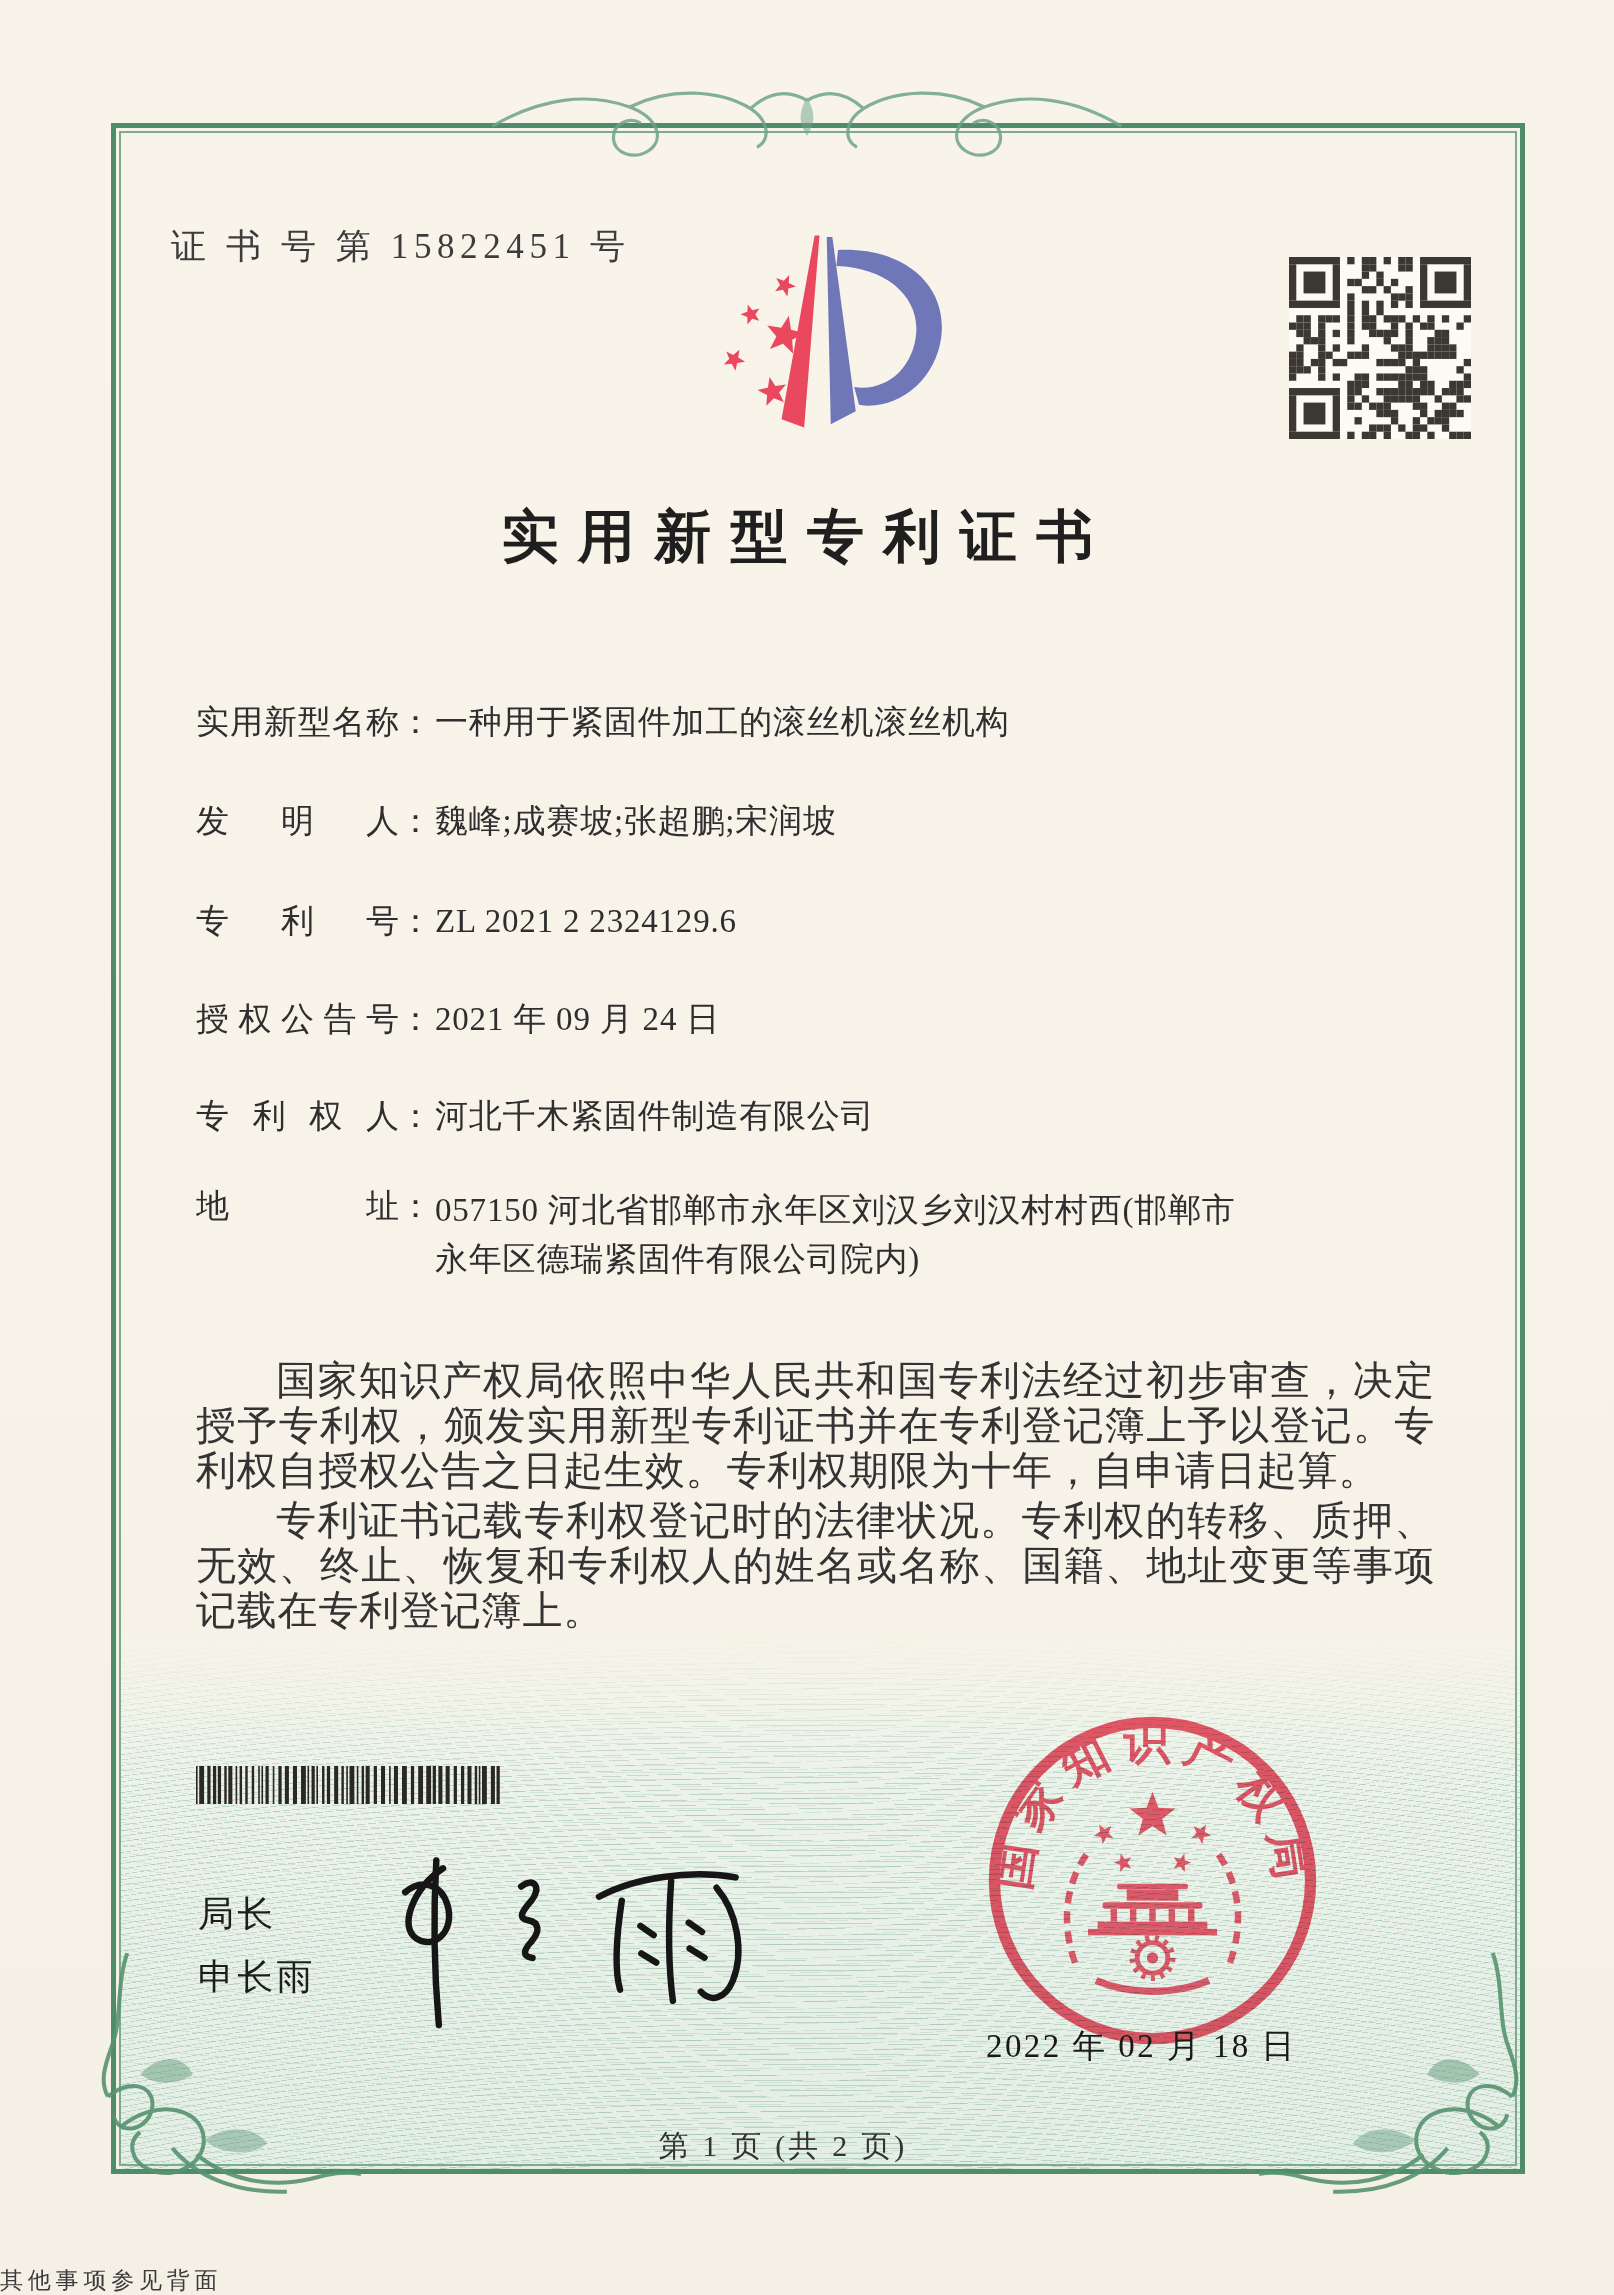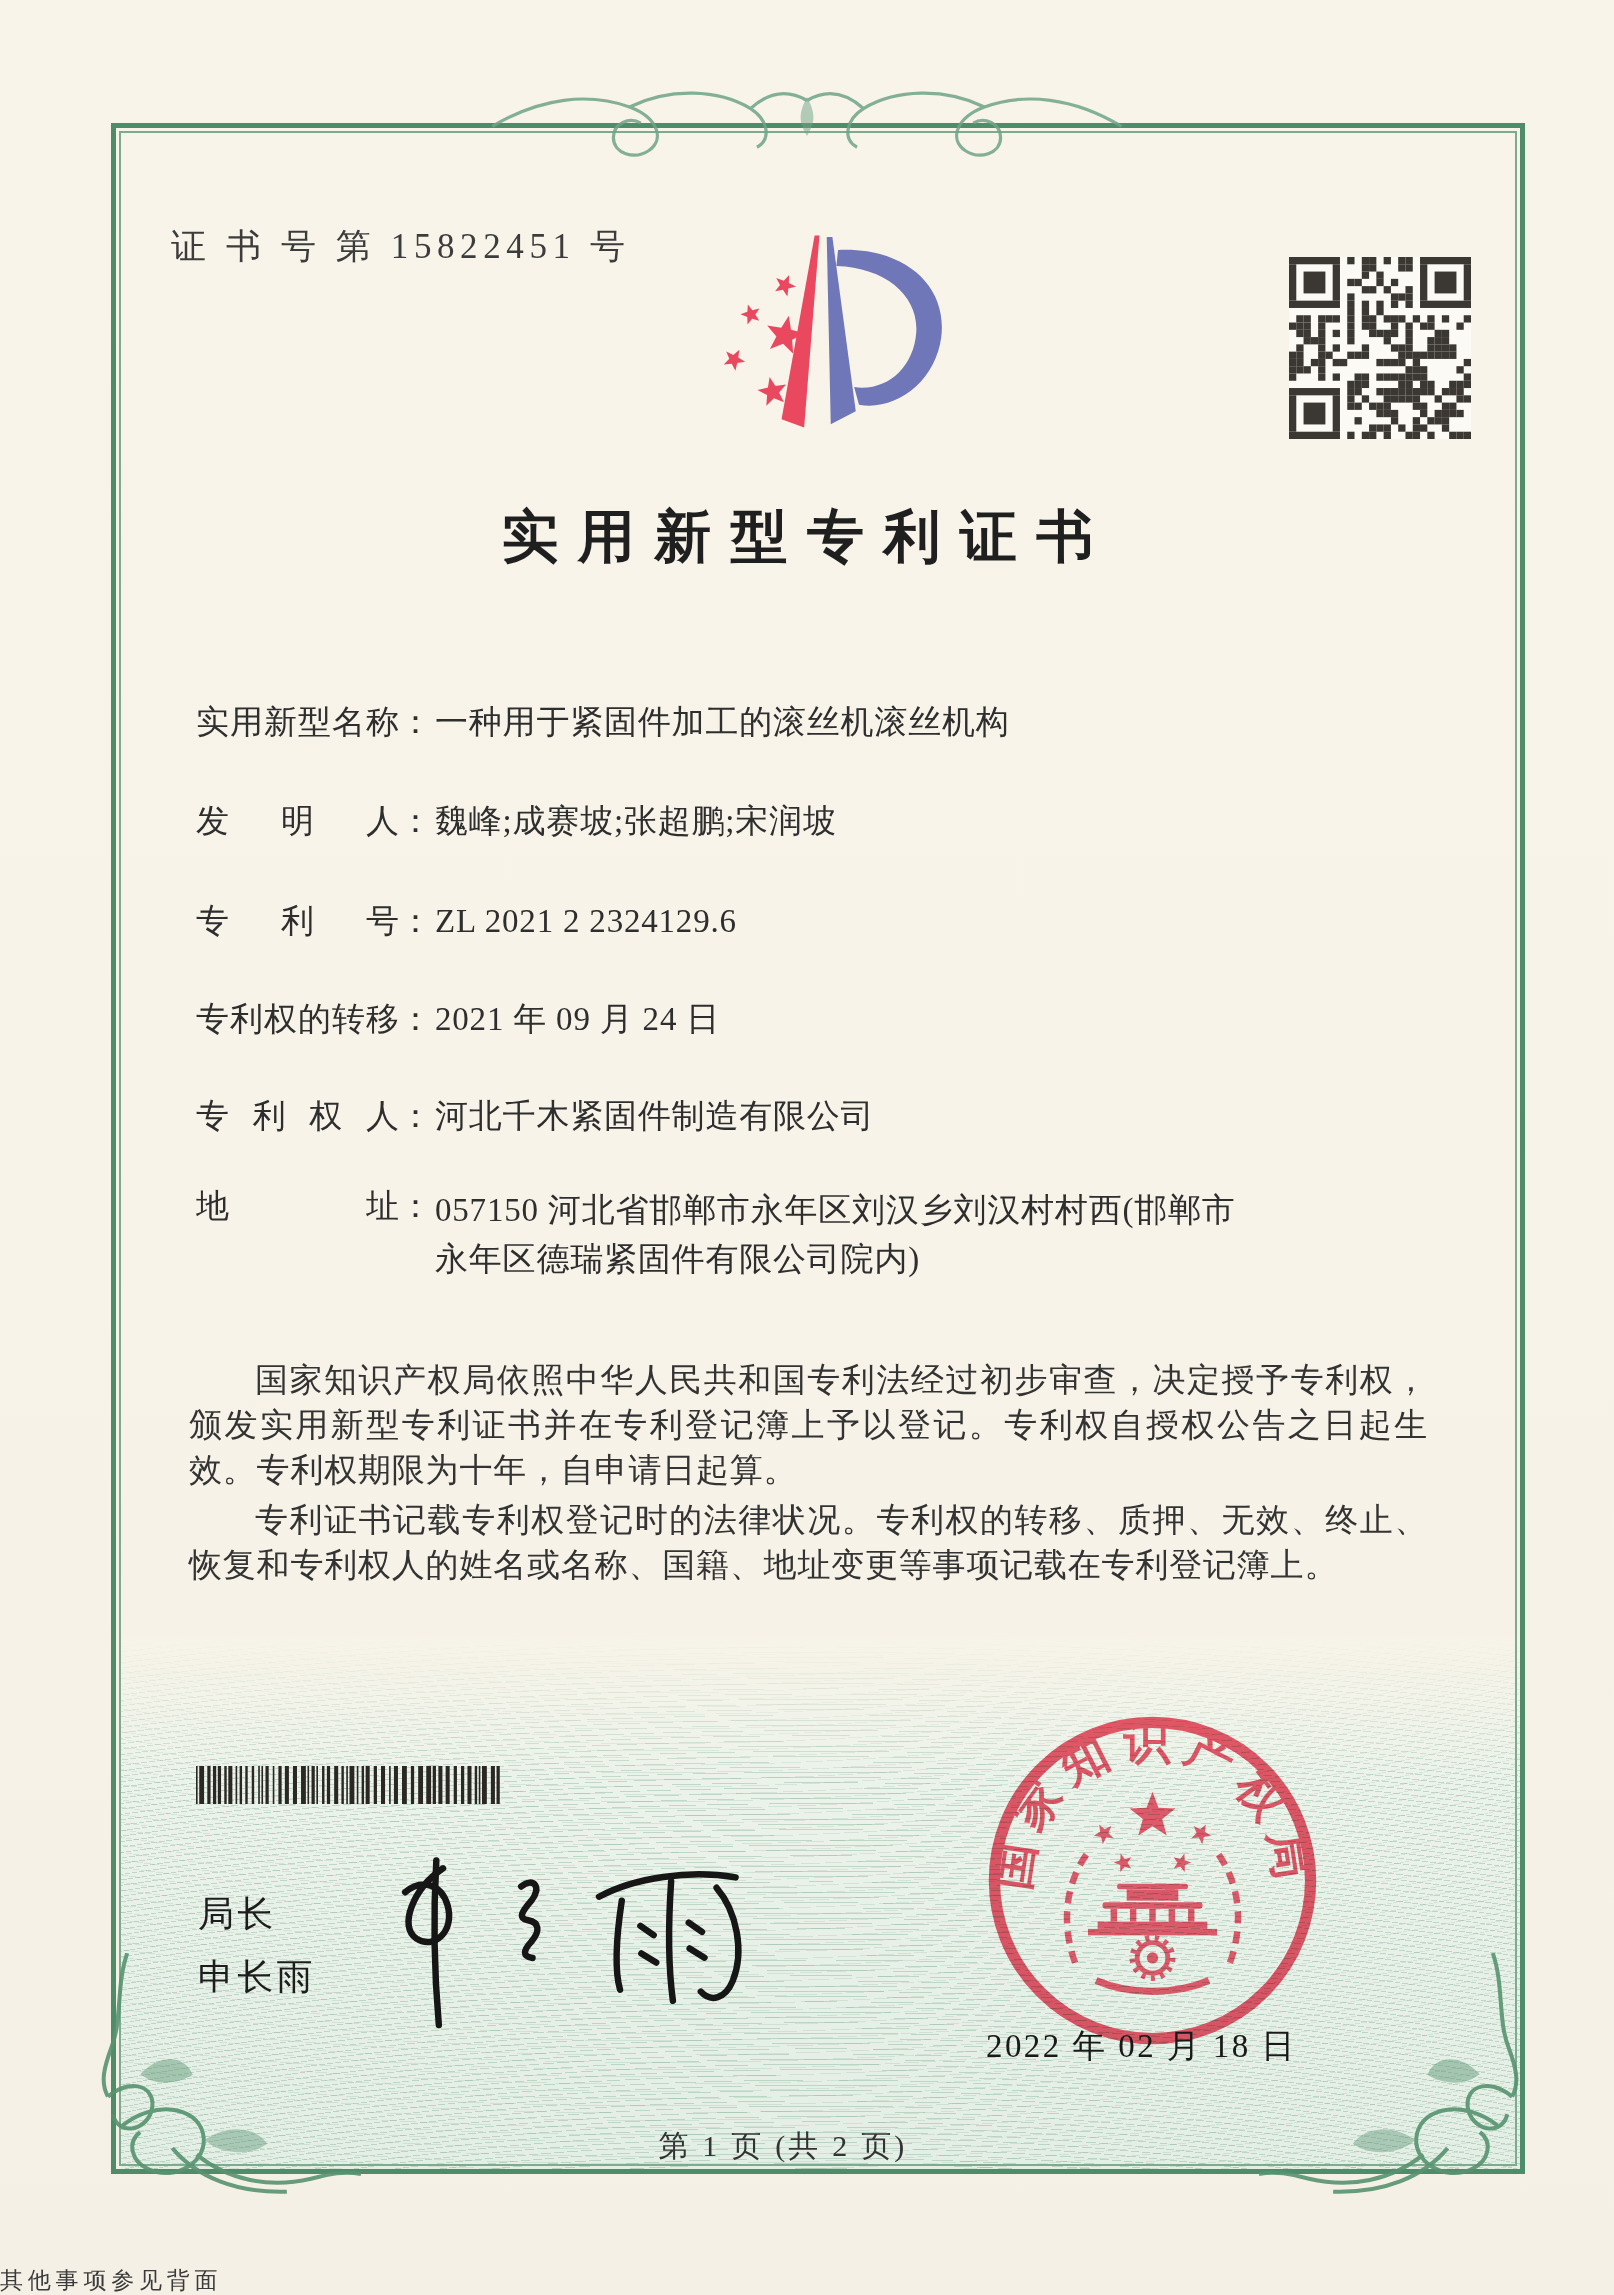--- a/index.html
+++ b/index.html
@@ -40,21 +40,21 @@
   
   .row{position:absolute;left:196px;font-size:33px;line-height:1.25;white-space:nowrap;color:#2e2e2e;}
   .lbl{display:inline-block;width:203px;text-align:justify;text-align-last:justify;vertical-align:top;}
   .colon{display:inline-block;width:36px;vertical-align:top;}
   .val{vertical-align:top;letter-spacing:0.8px;}
   .val-wrap{display:inline-block;width:819px;white-space:normal;line-height:1.48;vertical-align:top;letter-spacing:0.8px;}
   .pair2{position:absolute;left:613px;top:0;}
   .pair2 .lbl{width:203px;}
   
   .para{
-    position:absolute;left:189px;width:1239px;font-size:33px;line-height:45px;
+    position:absolute;left:196px;width:1239px;font-size:40px;line-height:45px;
     text-indent:2em;color:#333;letter-spacing:0.8px;text-align:justify;
   }
   
   .barcode{position:absolute;left:196px;top:1766px;width:307px;height:38px;}
   .director-title{position:absolute;left:198px;top:1890px;font-size:36px;font-family:"Liberation Sans","DejaVu Sans",sans-serif;color:#1d1d1d;letter-spacing:3.2px;}
   .director-name{position:absolute;left:198px;top:1953px;font-size:36px;font-family:"Liberation Sans","DejaVu Sans",sans-serif;color:#1d1d1d;letter-spacing:3.2px;}
   .signature{position:absolute;left:365px;top:1848px;width:476px;height:186px;transform:rotate(-2deg);}
   .seal{position:absolute;left:967px;top:1695px;width:371px;height:371px;mix-blend-mode:multiply;opacity:.95;}
   .seal-date{position:absolute;left:986px;top:2024px;font-size:33px;letter-spacing:2.4px;color:#191919;}
   .page-num{position:absolute;left:0;width:1566px;top:2126px;text-align:center;font-size:30px;color:#333;letter-spacing:3.2px;}
@@ -358,21 +358,21 @@
   <div class="row" style="top:702px">
     <span class="lbl">实用新型名称</span><span class="colon">：</span><span class="val">一种用于紧固件加工的滚丝机滚丝机构</span>
   </div>
   <div class="row" style="top:801px">
     <span class="lbl">发明人</span><span class="colon">：</span><span class="val">魏峰;成赛坡;张超鹏;宋润坡</span>
   </div>
   <div class="row" style="top:901px">
     <span class="lbl">专利号</span><span class="colon">：</span><span class="val">ZL 2021 2 2324129.6</span>
   </div>
   <div class="row" style="top:999px">
-    <span class="lbl">专利权的转移</span><span class="colon">：</span><span class="val">2021 年 09 月 24 日</span>
+    <span class="lbl">授权公告号</span><span class="colon">：</span><span class="val">2021 年 09 月 24 日</span>
   </div>
   <div class="row" style="top:1096px">
     <span class="lbl">专利权人</span><span class="colon">：</span><span class="val">河北千木紧固件制造有限公司</span>
   </div>
   <div class="row" style="top:1186px">
     <span class="lbl">地址</span><span class="colon">：</span><span class="val-wrap">057150 河北省邯郸市永年区刘汉乡刘汉村村西(邯郸市永年区德瑞紧固件有限公司院内)</span>
   </div>
 
   <div class="para" style="top:1358px">国家知识产权局依照中华人民共和国专利法经过初步审查，决定授予专利权，颁发实用新型专利证书并在专利登记簿上予以登记。专利权自授权公告之日起生效。专利权期限为十年，自申请日起算。</div>
   <div class="para" style="top:1498px">专利证书记载专利权登记时的法律状况。专利权的转移、质押、无效、终止、恢复和专利权人的姓名或名称、国籍、地址变更等事项记载在专利登记簿上。</div>

